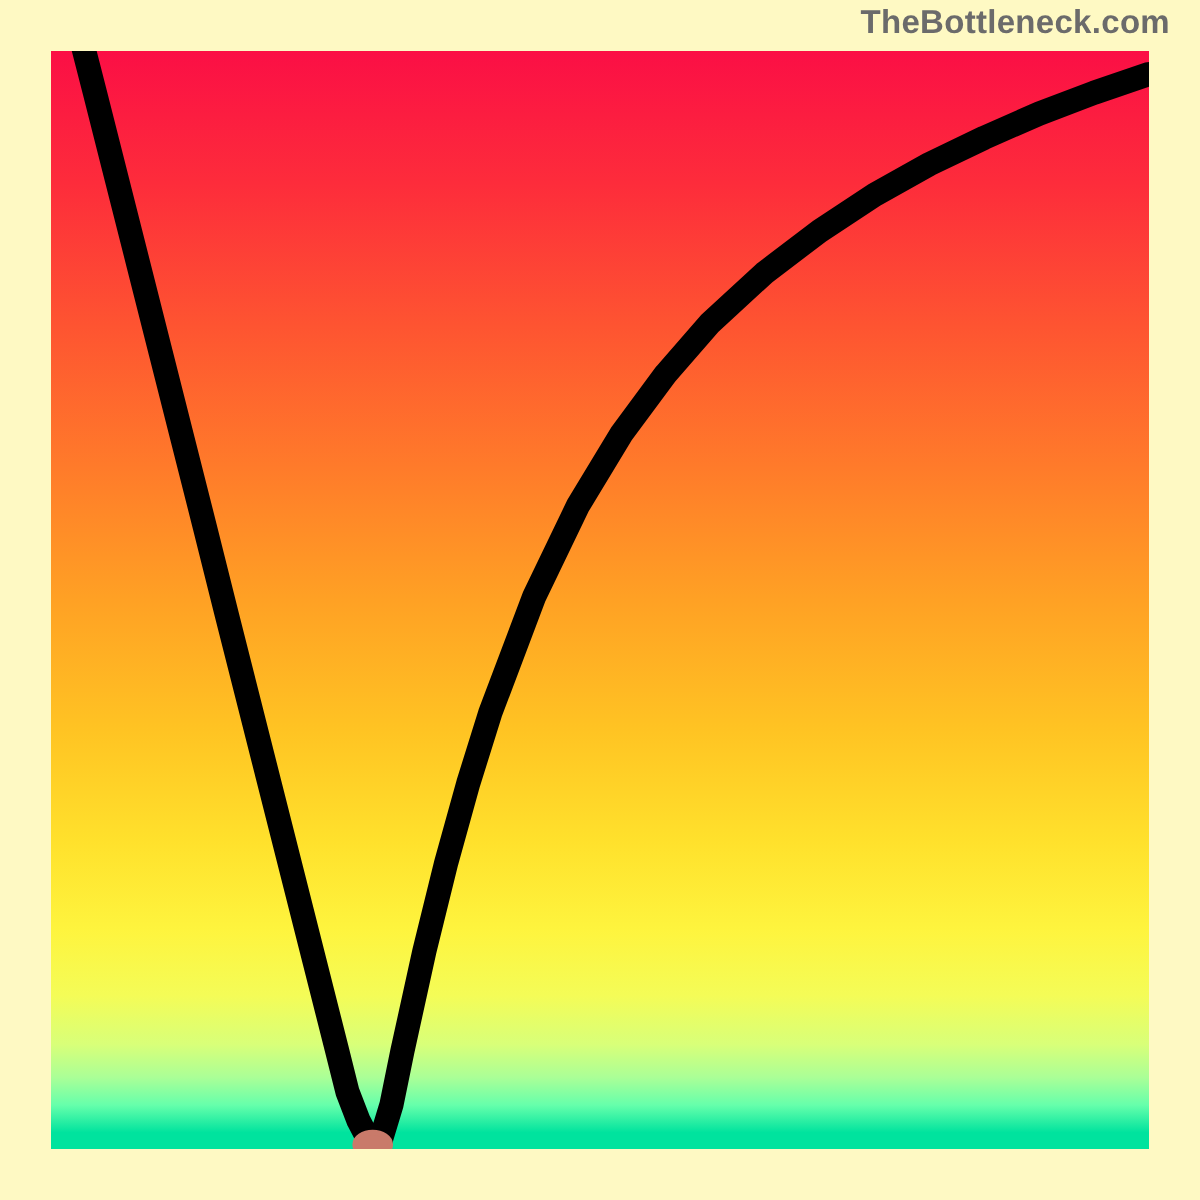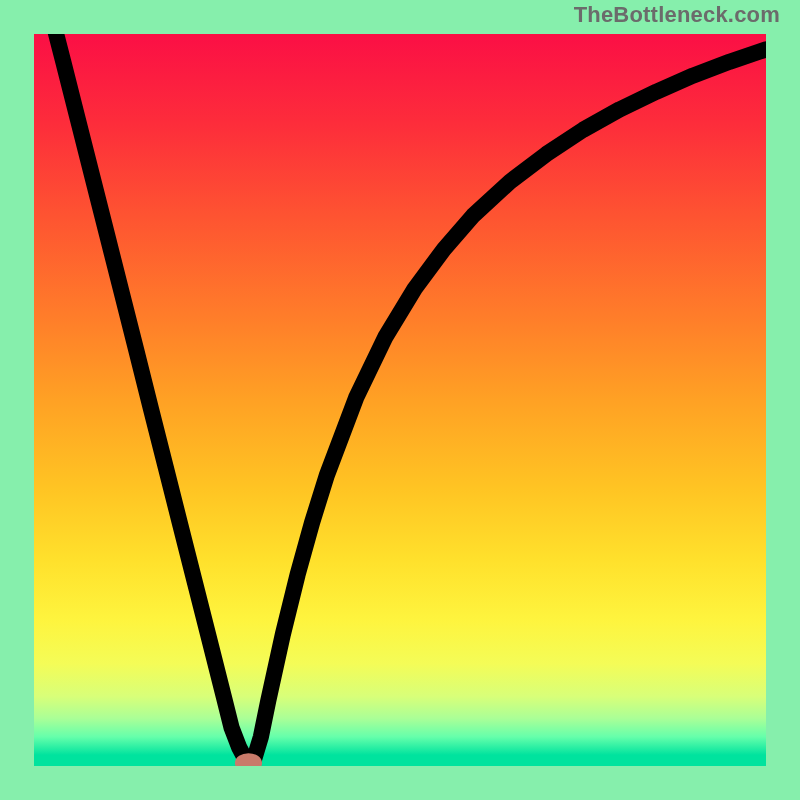--- a/index.html
+++ b/index.html
@@ -7,21 +7,21 @@
     padding: 0;
     width: 800px;
     height: 800px;
     background: #000;
     overflow: hidden;
   }
   .frame {
     position: relative;
     width: 800px;
     height: 800px;
-    background: #86efac;
+    background: #fef9c3;
   }
   .watermark {
     position: absolute;
     top: 2px;
     right: 20px;
     color: #6b6b6b;
     font-family: Arial, Helvetica, sans-serif;
     font-size: 22px;
     font-weight: 600;
     letter-spacing: 0.2px;

